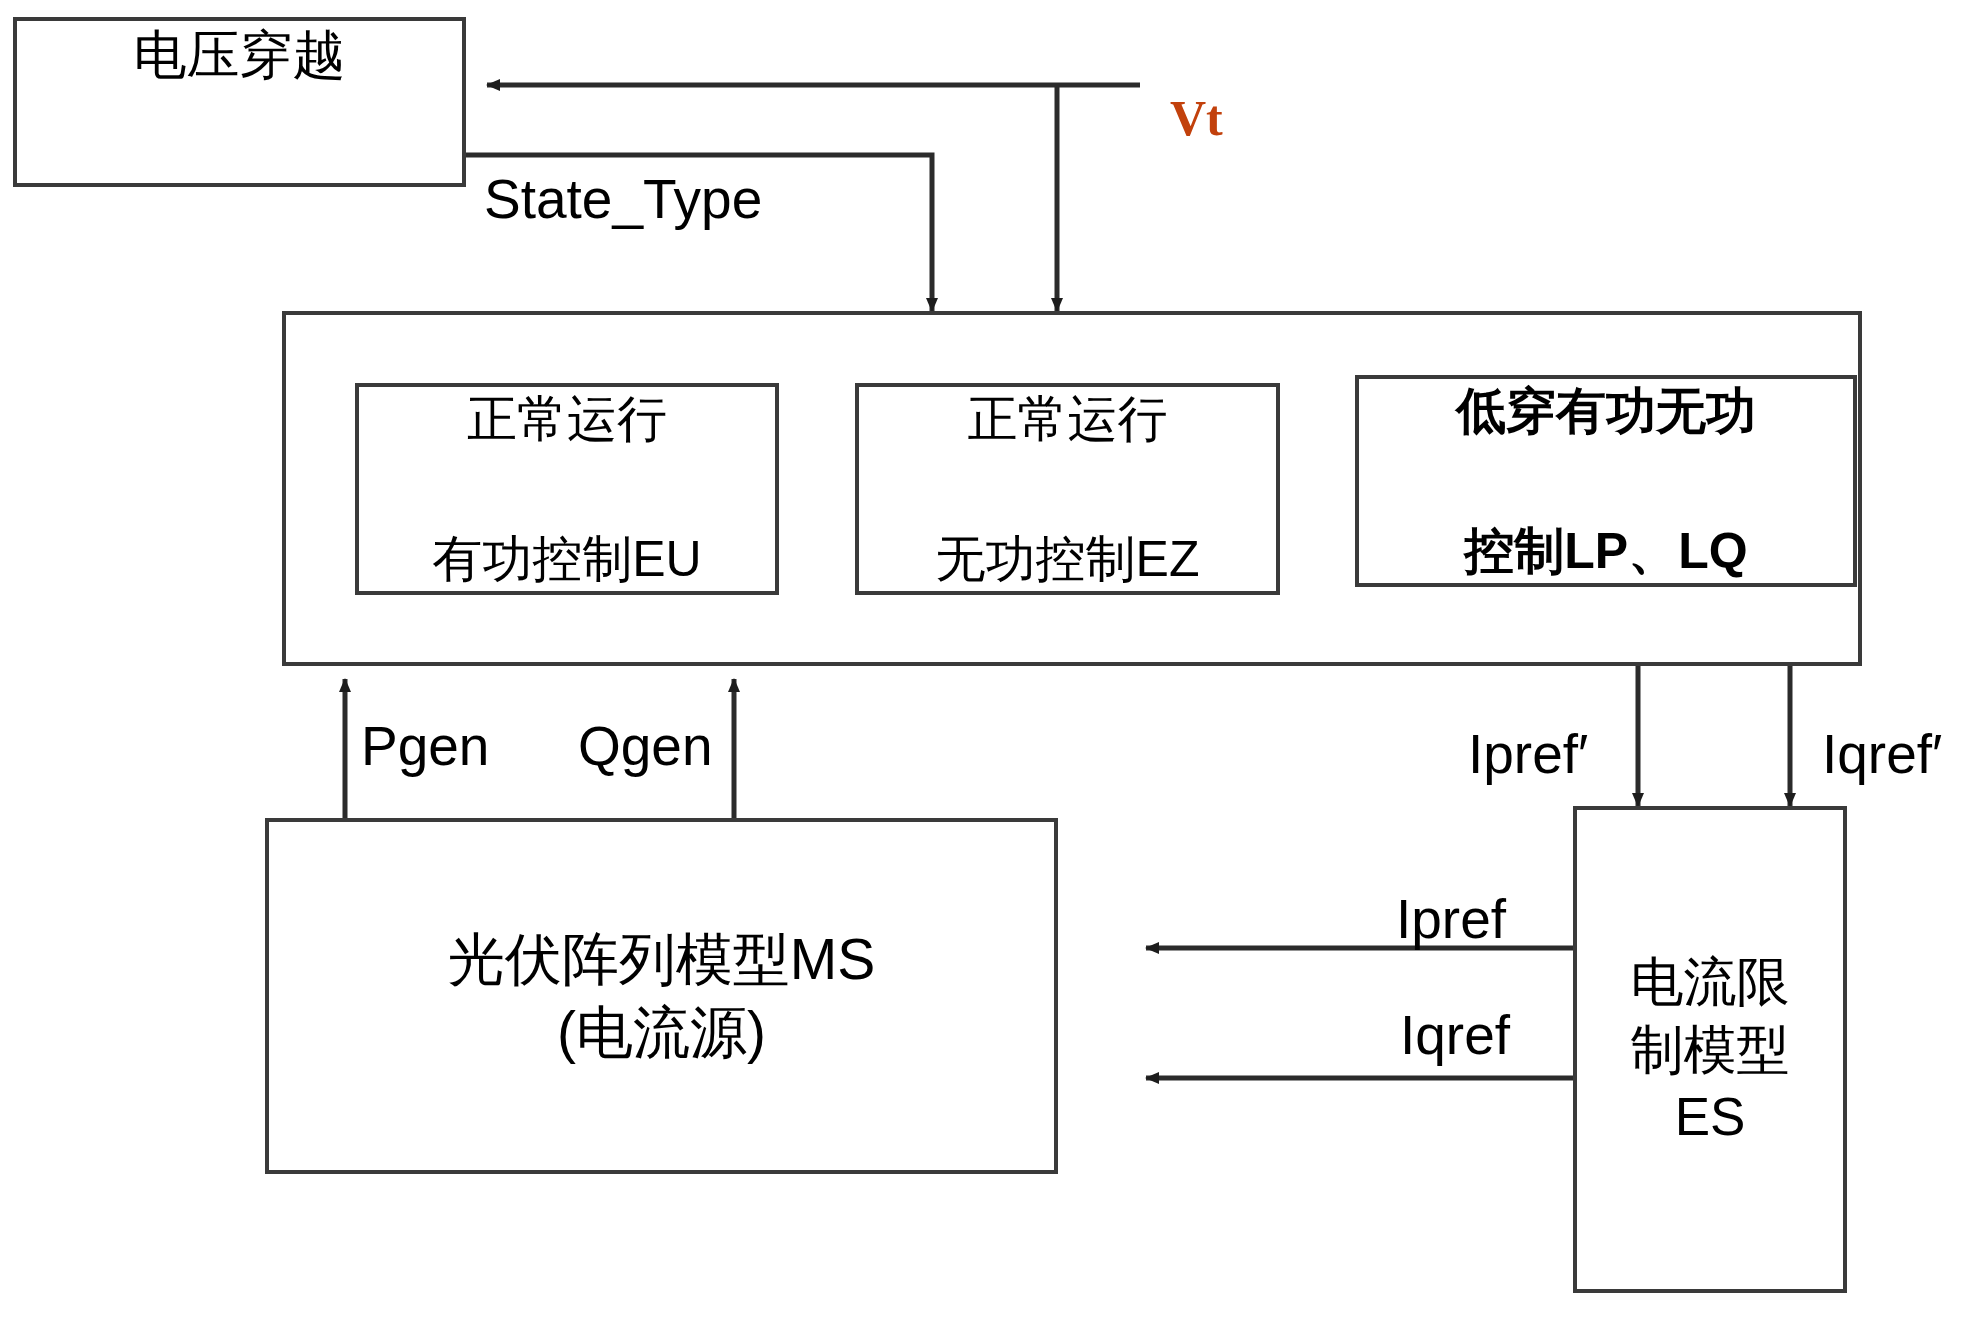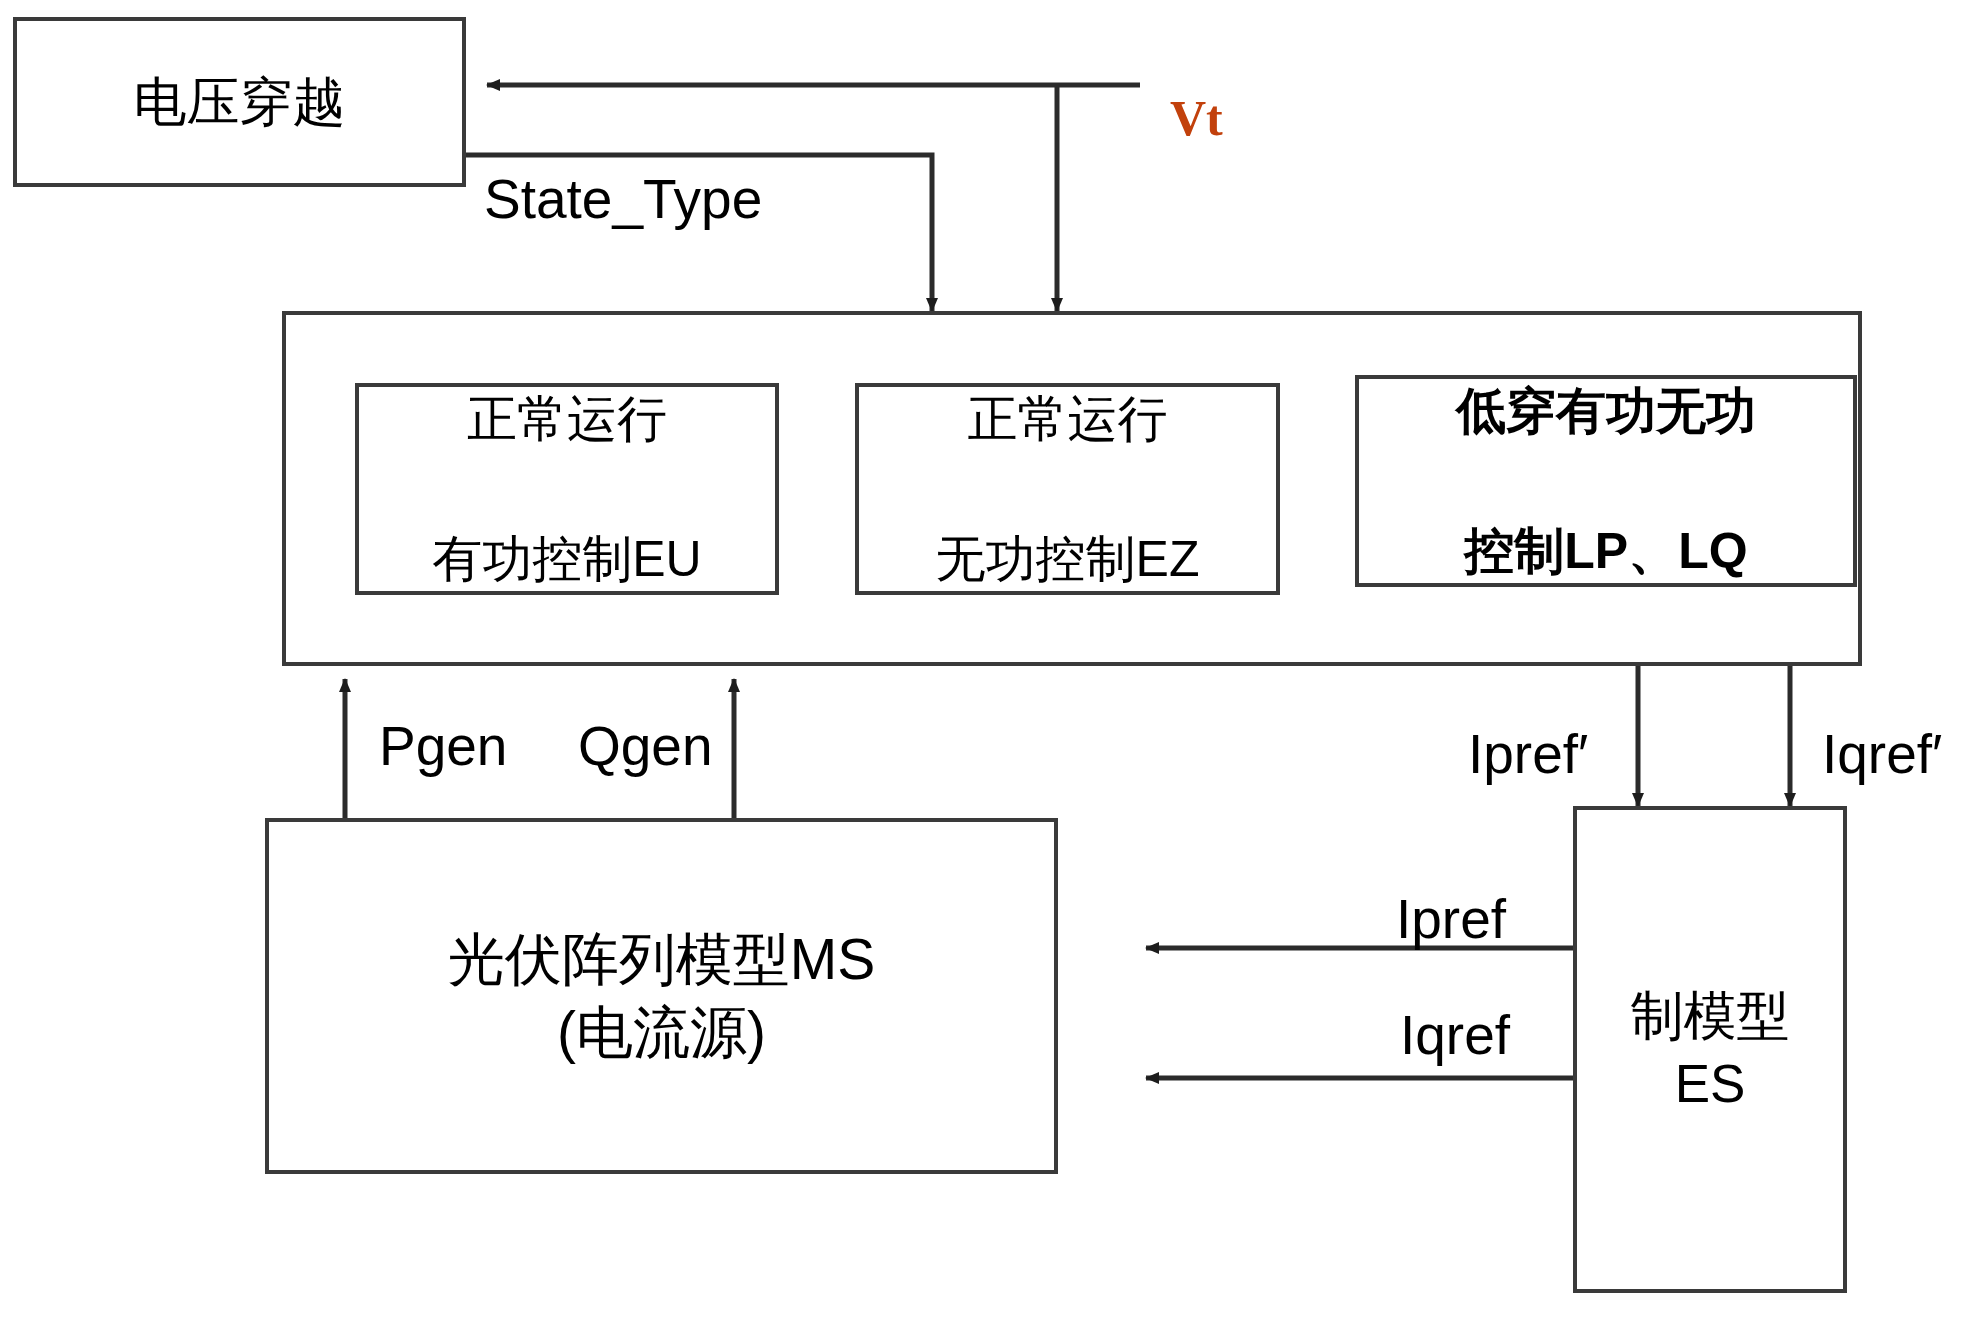--- a/index.html
+++ b/index.html
@@ -40,21 +40,21 @@
     position: absolute;
     color: #000000;
     white-space: nowrap;
     line-height: 1;
   }
   .lbl-vt {
     font-family: "Liberation Serif", "DejaVu Serif", serif;
     font-weight: bold;
   }
   
-  .fs-ev   { font-size: 53px; }
+  .fs-ev   { font-size: 53px; justify-content: space-between; }
   .fs-sub  { font-size: 50px; justify-content: space-between; }
   .fs-ms   { font-size: 57px; }
   .fs-es   { font-size: 53px; }
   .fs-edge { font-size: 55px; }
   .fs-vt   { font-size: 50px; }
 </style>
 </head>
 <body>
 
 <div id="canvas">
@@ -126,29 +126,30 @@
     <span class="box-line">低穿有功无功</span>
     <span class="box-line">控制LP、LQ</span>
   </div>
 
   <div class="box fs-ms" style="left:265px; top:818px; width:793px; height:356px;">
     <span class="box-line">光伏阵列模型MS</span>
     <span class="box-line">(电流源)</span>
   </div>
 
   <div class="box fs-es" style="left:1573px; top:806px; width:274px; height:487px;">
+    <span class="box-line">电流限</span>
     <span class="box-line">制模型</span>
     <span class="box-line">ES</span>
   </div>
 
   <div class="lbl lbl-vt fs-vt" style="left:1170px; top:72px; color:#c2410c;margin-top:21px;">Vt</div>
 
   <div class="lbl fs-edge" style="left:484px; top:172px;">State_Type</div>
 
-  <div class="lbl fs-edge" style="left:379px; top:719px;">Pgen</div>
+  <div class="lbl fs-edge" style="left:361px; top:719px;">Pgen</div>
 
   <div class="lbl fs-edge" style="left:578px; top:719px;">Qgen</div>
 
   <div class="lbl fs-edge" style="left:1468px; top:727px;">Ipref′</div>
 
   <div class="lbl fs-edge" style="left:1822px; top:727px;">Iqref′</div>
 
   <div class="lbl fs-edge" style="left:1396px; top:892px;">Ipref</div>
 
   <div class="lbl fs-edge" style="left:1400px; top:1008px;">Iqref</div>

